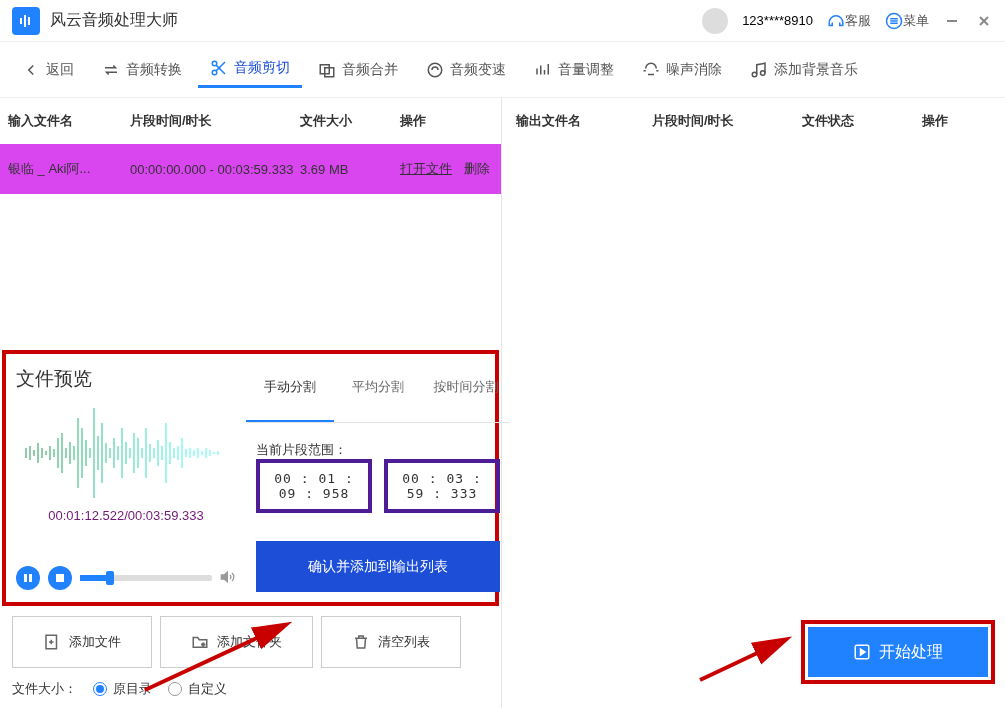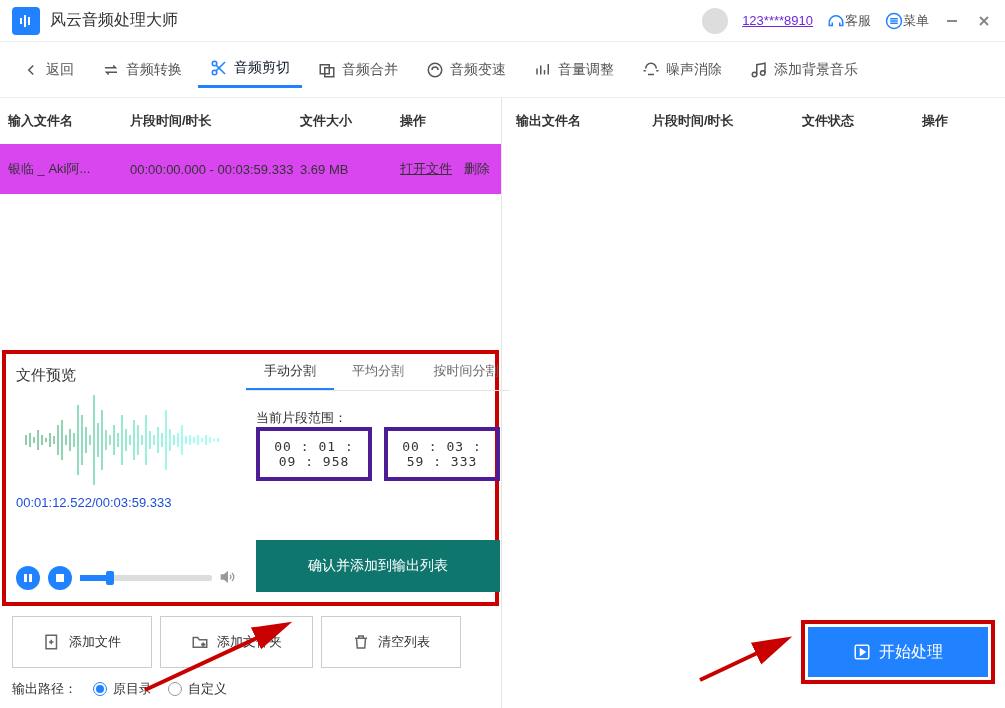--- a/index.html
+++ b/index.html
@@ -2,26 +2,26 @@
 <html><head>
 <meta charset="utf-8">
 <style>
 *{box-sizing:border-box;margin:0;padding:0;font-family:"Microsoft YaHei",Arial,sans-serif}
 body{width:1005px;height:708px;background:#fff;font-size:13px;color:#333;position:relative;overflow:hidden}
 .titlebar{height:42px;display:flex;align-items:center;padding:0 12px;border-bottom:1px solid #eee}
 .logo{width:28px;height:28px;background:#2182ff;border-radius:4px;display:flex;align-items:center;justify-content:center;margin-right:10px}
 .title{font-size:16px;color:#333;flex:1}
 .user-area{display:flex;align-items:center;gap:14px;font-size:13px;color:#555}
 .avatar{width:26px;height:26px;border-radius:50%;background:#ddd}
-.userid{text-decoration:underline;color:#6d28d9}
+.userid{color:#000000}
 .cs,.menu-b{display:flex;align-items:center;cursor:pointer}
 .win-btn{width:18px;height:18px;cursor:pointer;color:#888;display:flex;align-items:center;justify-content:center}
 .toolbar{height:56px;display:flex;align-items:center;padding:0 10px;gap:4px;border-bottom:1px solid #eee}
 .toolbtn{display:flex;align-items:center;gap:6px;padding:8px 12px;color:#555;cursor:pointer;font-size:14px}
-.toolbtn.active{color:#0f172a;border-bottom:3px solid #2182ff}
+.toolbtn.active{color:#1d4ed8;border-bottom:3px solid #2182ff}
 .toolbtn svg{flex-shrink:0}
 .columns{display:flex;height:calc(100% - 42px - 56px)}
 .col-left{width:502px;display:flex;flex-direction:column;border-right:1px solid #e5e5e5}
 .col-right{flex:1;display:flex;flex-direction:column;position:relative}
 .thead{display:flex;height:46px;align-items:center;font-weight:600;font-size:13px;color:#333}
 .col-left .thead .c1{width:130px;padding-left:8px}
 .col-left .thead .c2{width:170px}
 .col-left .thead .c3{width:100px}
 .col-left .thead .c4{flex:1}
 .col-right .thead .c1{width:150px;padding-left:14px}
@@ -30,37 +30,37 @@
 .col-right .thead .c4{flex:1}
 .trow{display:flex;height:50px;align-items:center;background:#d946ef;font-size:13px}
 .trow .c1{width:130px;padding-left:8px;overflow:hidden;white-space:nowrap}
 .trow .c2{width:170px;white-space:nowrap}
 .trow .c3{width:100px}
 .trow .c4{display:flex;gap:12px}
 .link-u{text-decoration:underline;cursor:pointer}
 .list-space{flex:1}
 .editor{border:4px solid #c90000;height:256px;display:flex;margin:0 2px}
 .editor-left{width:244px;padding:12px 10px;display:flex;flex-direction:column}
-.ed-title{font-size:15px;}
+.ed-title{font-size:19px;margin-bottom:6px}
 .wave{flex:1;display:flex;align-items:center;justify-content:center}
 .pbtn{width:24px;height:24px;border-radius:50%;background:#2182ff;display:flex;align-items:center;justify-content:center;cursor:pointer;color:#fff}
-.time-info{flex:1;text-align:left;font-size:13px;color:#1d4ed8;margin-bottom:6px}
+.time-info{flex:1;text-align:center;font-size:13px;color:#701a75;margin-bottom:6px}
 .slider{flex:1;height:6px;background:#ddd;position:relative;border-radius:2px}
 .slider-fill{position:absolute;left:0;top:0;height:100%;width:20%;background:#2182ff}
 .slider-knob{position:absolute;left:20%;top:-4px;width:8px;height:14px;background:#2182ff;border-radius:2px}
 .vol-icon{color:#999}
 .editor-right{flex:1;display:flex;flex-direction:column}
 .tabs{display:flex;border-bottom:1px solid #e5e5e5}
-.tab{flex:1;text-align:center;padding:8px 4px;cursor:pointer;color:#666;font-size:13px}
+.tab{flex:1;text-align:center;padding:24px 4px;cursor:pointer;color:#666;font-size:13px}
 .tab.active{color:#333;border-bottom:2px solid #2182ff;font-weight:500}
 .tab-body{flex:1;padding:18px 10px}
 .range-label{font-size:13px}
 .range-inputs{display:flex;gap:12px;align-items:center}
 .time-box{border:4px solid #4c1d95;padding:8px 6px;font-family:monospace;font-size:13px;letter-spacing:1px;width:116px;text-align:center}
-.confirm-btn{margin:10px;height:52px;background:#0f766e;color:#fff;display:flex;align-items:center;justify-content:center;cursor:pointer;font-size:14px}
+.confirm-btn{margin:10px;height:52px;background:#1d4ed8;color:#fff;display:flex;align-items:center;justify-content:center;cursor:pointer;font-size:14px}
 .bottom-bar{padding:10px 12px;display:flex;flex-direction:column;gap:12px;position:relative}
 .btn-row{display:flex;gap:8px}
 .obtn{border:1px solid #ccc;height:52px;display:flex;align-items:center;gap:8px;padding:0 30px;cursor:pointer;font-size:13px}
 .path-row{display:flex;align-items:center;gap:16px;font-size:13px}
 .radio{width:14px;height:14px;border-radius:50%;border:1px solid #2182ff;display:inline-flex;align-items:center;justify-content:center}
 .radio.on::after{content:"";width:8px;height:8px;border-radius:50%;background:#2182ff}
 .radio2{width:14px;height:14px;border-radius:50%;border:1px solid #999;display:inline-block}
 .start-wrap{position:absolute;right:10px;bottom:24px;border:4px solid #c90000;padding:3px}
 .start-btn{width:180px;height:50px;background:#2182ff;color:#fff;display:flex;align-items:center;justify-content:center;gap:8px;cursor:pointer;font-size:16px}
 .arrow{position:absolute;pointer-events:none}
@@ -309,21 +309,21 @@
           <span>添加文件夹</span>
         </div>
         <div class="obtn">
           <svg width="18" height="18" viewBox="0 0 24 24" fill="none" stroke="#666" stroke-width="2">
               <path d="M4 7h16M9 7V4h6v3M6 7l1 13h10l1-13"></path>
             </svg>
           <span>清空列表</span>
         </div>
       </div>
       <div class="path-row">
-        <span>输出路径：</span>
+        <span>文件大小：</span>
         <label style="display:flex;align-items:center;gap:6px;cursor:pointer">
           <span class="radio on"></span>
             <span>原目录</span>
         </label>
         <label style="display:flex;align-items:center;gap:6px;cursor:pointer">
           <span class="radio2"></span>
             <span>自定义</span>
         </label>
       </div>
     </div>

